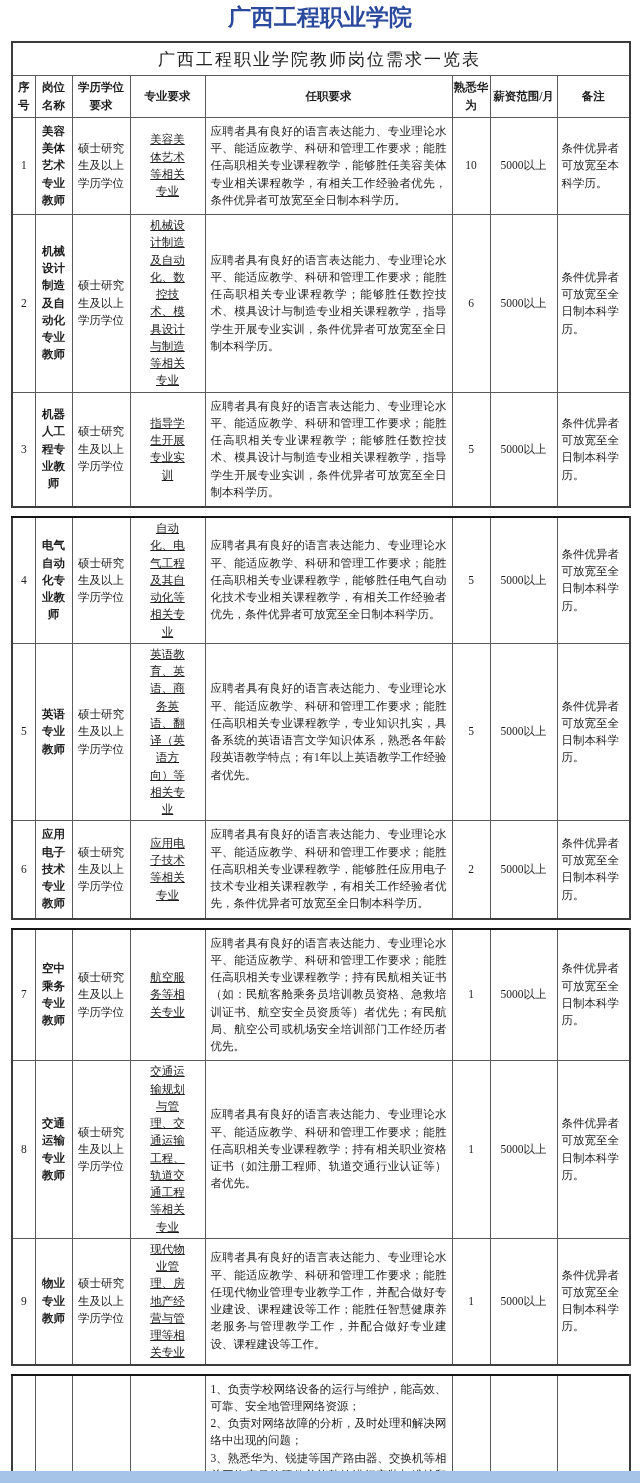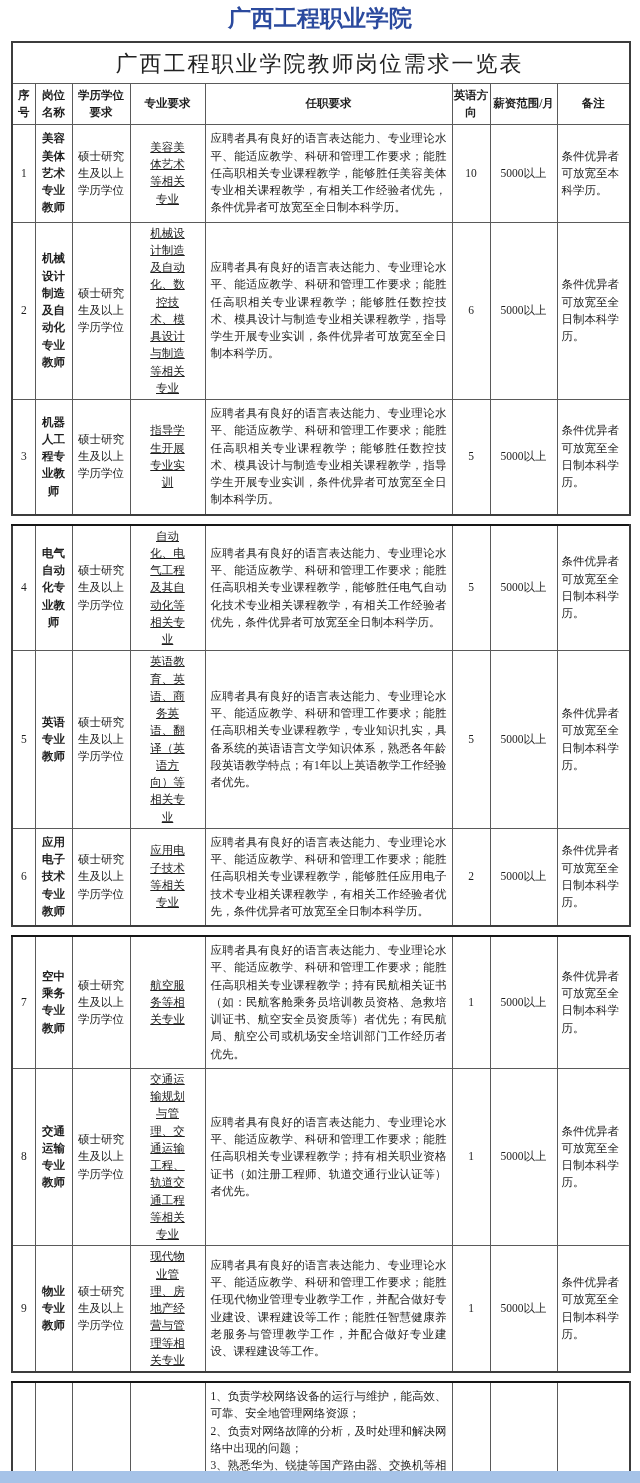--- a/index.html
+++ b/index.html
@@ -4,40 +4,40 @@
 <style>
   * { box-sizing: border-box; }
   html,body { margin:0; padding:0; }
   body {
     width:640px; height:1483px; background:#ffffff; overflow:hidden;
     font-family:"Liberation Serif","DejaVu Serif",serif; color:#1d1d1d;
     position:relative;
   }
   .doc-title {
     text-align:center; padding-top:5px;
-    font-family:Liberation Serif, serif;
+    font-family:Liberation Mono, monospace;
     font-weight:bold; color:#2b4a9e;
   }
   .doc-title .l1 { font-size:23px; line-height:1.25; }
   .doc-title .l2 { font-size:22px; line-height:1.3; }
 
   .tables { margin:7px 11px 0 11px; }
   .block { margin-bottom:8px; }
   table {
     border-collapse:collapse; table-layout:fixed; width:618px;
     border:2px solid #3c3c3c;
   }
   table.thick-top { border-top:2.5px solid #161616; }
   td, th {
     border:1px solid #5a5a5a; padding:2px 3px;
     font-size:11.5px; line-height:1.5; vertical-align:middle;
     overflow:hidden; word-break:break-all;
   }
   .t-title {
-    font-size:22px; font-weight:normal; text-align:center;
+    font-size:17px; font-weight:normal; text-align:center;
     padding:4px 3px 3px 0; letter-spacing:2px; color:#222;
   }
   th.colhead { font-weight:bold; font-size:11.5px; text-align:center; padding:3px 1px; }
   .c-no     { text-align:center; }
   .c-pos    { text-align:center; padding:1px 2px;font-weight:bold; }
   .c-edu    { text-align:center; }
   .c-major  { text-align:center; padding:2px 19px;text-decoration:underline; }
   .c-req    { text-align:justify; white-space:pre-line; padding:5px 5px; }
   .c-count  { text-align:center; }
   .c-salary { text-align:center; }
@@ -72,21 +72,21 @@
       <thead>
         <tr>
           <th class="t-title" colspan="8">广西工程职业学院教师岗位需求一览表</th>
         </tr>
         <tr>
           <th class="colhead">序号</th>
           <th class="colhead">岗位名称</th>
           <th class="colhead">学历学位要求</th>
           <th class="colhead">专业要求</th>
           <th class="colhead">任职要求</th>
-          <th class="colhead">英语方向</th>
+          <th class="colhead">熟悉华为</th>
           <th class="colhead">薪资范围/月</th>
           <th class="colhead">备注</th>
         </tr>
       </thead>
       <tbody>
           <tr>
     <td class="c-no">1</td>
     <td class="c-pos">美容美体艺术专业教师</td>
     <td class="c-edu">硕士研究生及以上学历学位</td>
     <td class="c-major">美容美体艺术等相关专业</td>

